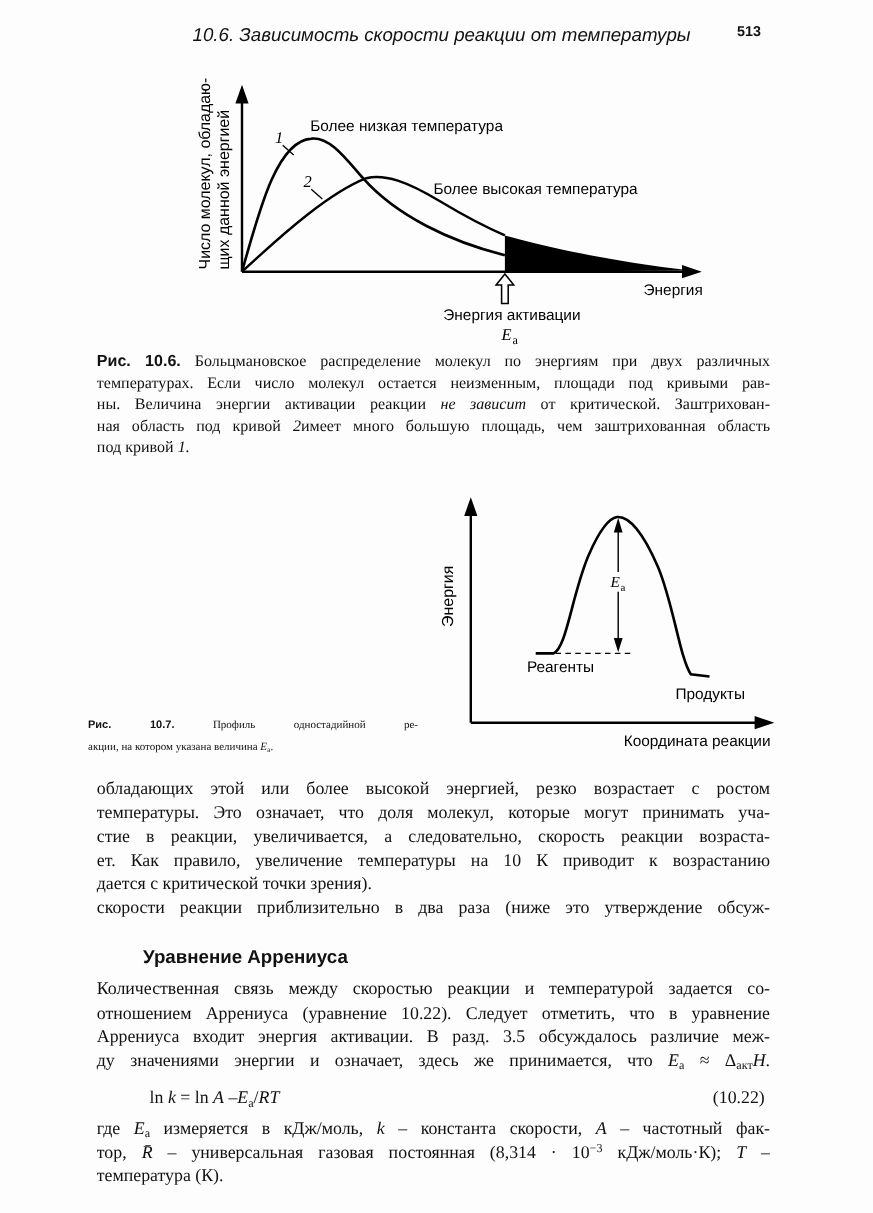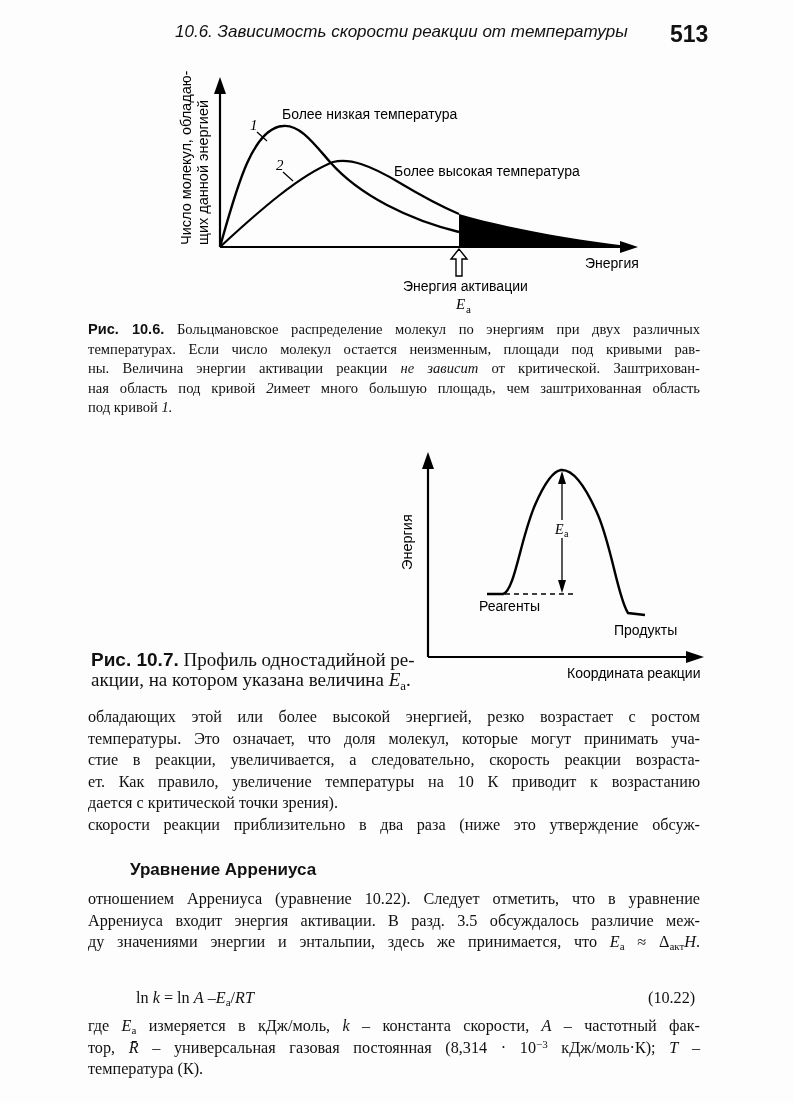--- a/index.html
+++ b/index.html
@@ -1,21 +1,21 @@
 <!DOCTYPE html>
 <html><head>
 <meta charset="utf-8">
 <style>
   html, body { margin:0; padding:0; background:#fdfdfd; }
   body { width:794px; height:1103px; position:relative; overflow:hidden; color:#111; }
   .abs { position:absolute; }
   .sans { font-family:"Liberation Sans", "DejaVu Sans", sans-serif; }
   .serif { font-family:"Liberation Serif", "DejaVu Serif", serif; }
   .running-head { left:175px; top:22px; font-size:17px;font-style:italic; }
-  .page-num { left:670px; top:21px; font-size:23px; font-weight:bold; }
+  .page-num { left:670px; top:21px; font-size:13px; font-weight:bold; }
   svg text { font-family:"Liberation Serif", "DejaVu Serif", serif; }
   .caption { font-size:14.6px; line-height:19.6px; text-align:justify; text-align-last:left; }
   .caption b { font-family:"Liberation Sans", "DejaVu Sans", sans-serif; font-weight:bold; }
   .body-text { font-size:16.2px; line-height:21.6px; text-align:justify; }
   .line { display:block; white-space:nowrap; text-align:justify; text-align-last:justify; }
   .line.last { text-align-last:left; }
   .heading { font-size:17px; font-weight:bold; }
   sub { font-size:0.68em; vertical-align:-0.28em; line-height:0; }
   sup { font-size:0.68em; vertical-align:0.5em; line-height:0; }
   i { font-style:italic; }
@@ -81,40 +81,41 @@
   <line x1="562" y1="538" x2="562" y2="590" stroke="#000" stroke-width="1.3"></line>
   <polygon points="562,471 558,484 566,484" fill="#000"></polygon>
   <polygon points="562,593 558,580 566,580" fill="#000"></polygon>
   <text x="555" y="534" font-size="14" font-style="italic">E</text>
   <text x="564" y="537" font-size="10">a</text>
   <text x="479" y="611" font-size="14" style="font-family:&quot;Liberation Sans&quot;,&quot;DejaVu Sans&quot;,sans-serif">Реагенты</text>
   <text x="614" y="635" font-size="14" style="font-family:&quot;Liberation Sans&quot;,&quot;DejaVu Sans&quot;,sans-serif">Продукты</text>
   <text x="567" y="678" font-size="14" style="font-family:&quot;Liberation Sans&quot;,&quot;DejaVu Sans&quot;,sans-serif">Координата реакции</text>
 </svg>
 
-<div class="abs serif caption" style="left:91px;top:650px;width:300px;font-size:19px;line-height:20px;">
+<div class="abs serif caption" style="left:80px;top:650px;width:300px;font-size:10px;line-height:20px;">
   <span class="line"><b>Рис. 10.7.</b> <span>Профиль одностадийной ре-</span></span>
   <span class="line last"><span>акции, на котором указана величина</span> <i>E</i><sub>a</sub><span>.</span></span>
 </div>
 
 <div class="abs serif body-text" style="left:88px;top:707px;width:612px;">
   <span class="line">обладающих этой или более высокой энергией, резко возрастает с ростом</span>
   <span class="line">температуры. Это означает, что доля молекул, которые могут принимать уча-</span>
   <span class="line">стие в реакции, увеличивается, а следовательно, скорость реакции возраста-</span>
   <span class="line">ет. Как правило, увеличение температуры на 10 К приводит к возрастанию</span>
   <span class="line last">дается с критической точки зрения).</span>
   <span class="line">скорости реакции приблизительно в два раза (ниже это утверждение обсуж-</span>
 </div>
 
 <div class="abs sans heading" style="left:88px;top:860px;margin-left:42px;">Уравнение Аррениуса</div>
 
 <div class="abs serif body-text" style="left:88px;top:889px;width:612px;">
+  <span class="line">Количественная связь между скоростью реакции и температурой задается со-</span>
   <span class="line">отношением Аррениуса (уравнение 10.22). Следует отметить, что в уравнение</span>
   <span class="line">Аррениуса входит энергия активации. В разд. 3.5 обсуждалось различие меж-</span>
-  <span class="line"><span>ду значениями  энергии и энтальпии, здесь же принимается, что</span> <i>E</i><sub>a</sub><span> ≈ Δ</span><sub>акт</sub><i>H</i><span>.</span></span>
+  <span class="line"><span>ду значениями  энергии и означает, здесь же принимается, что</span> <i>E</i><sub>a</sub><span> ≈ Δ</span><sub>акт</sub><i>H</i><span>.</span></span>
 </div>
 
 <div class="abs serif body-text" style="left:136px;top:988px;white-space:nowrap;">
   <span>ln</span> <i>k</i><span> = ln </span><i>A</i><span> –</span><i>E</i><sub>a</sub><span>/</span><i>RT</i>
 </div>
 <div class="abs serif body-text" style="left:648px;top:988px;">(10.22)</div>
 
 <div class="abs serif body-text" style="left:88px;top:1016px;width:612px;">
   <span class="line"><span>где </span><i>E</i><sub>a</sub><span> измеряется в кДж/моль, </span><i>k</i><span> – константа скорости, </span><i>A</i><span> – частотный фак-</span></span>
   <span class="line"><span>тор, </span><i>R̄</i><span> – универсальная газовая постоянная (8,314 · 10</span><sup>−3</sup><span> кДж/моль·К); </span><i>T</i><span> –</span></span>

